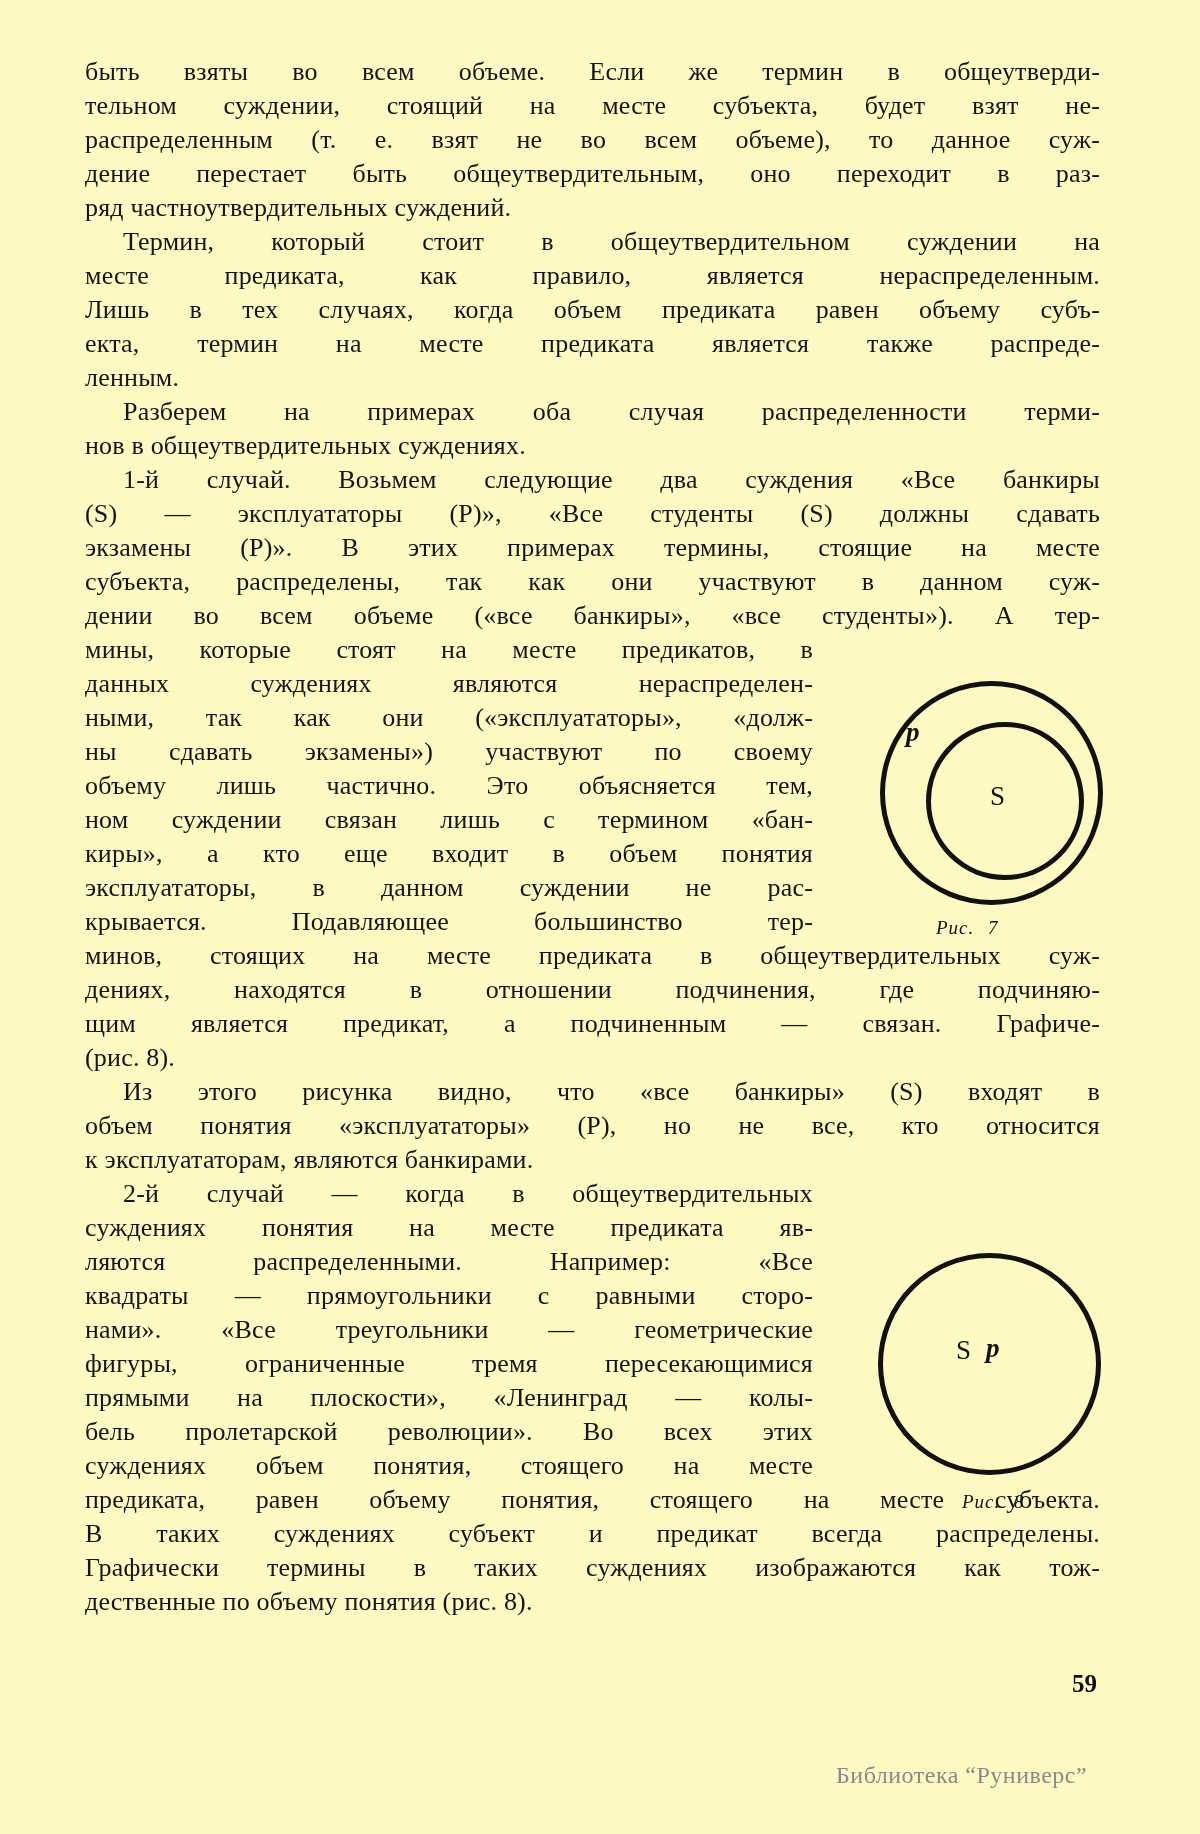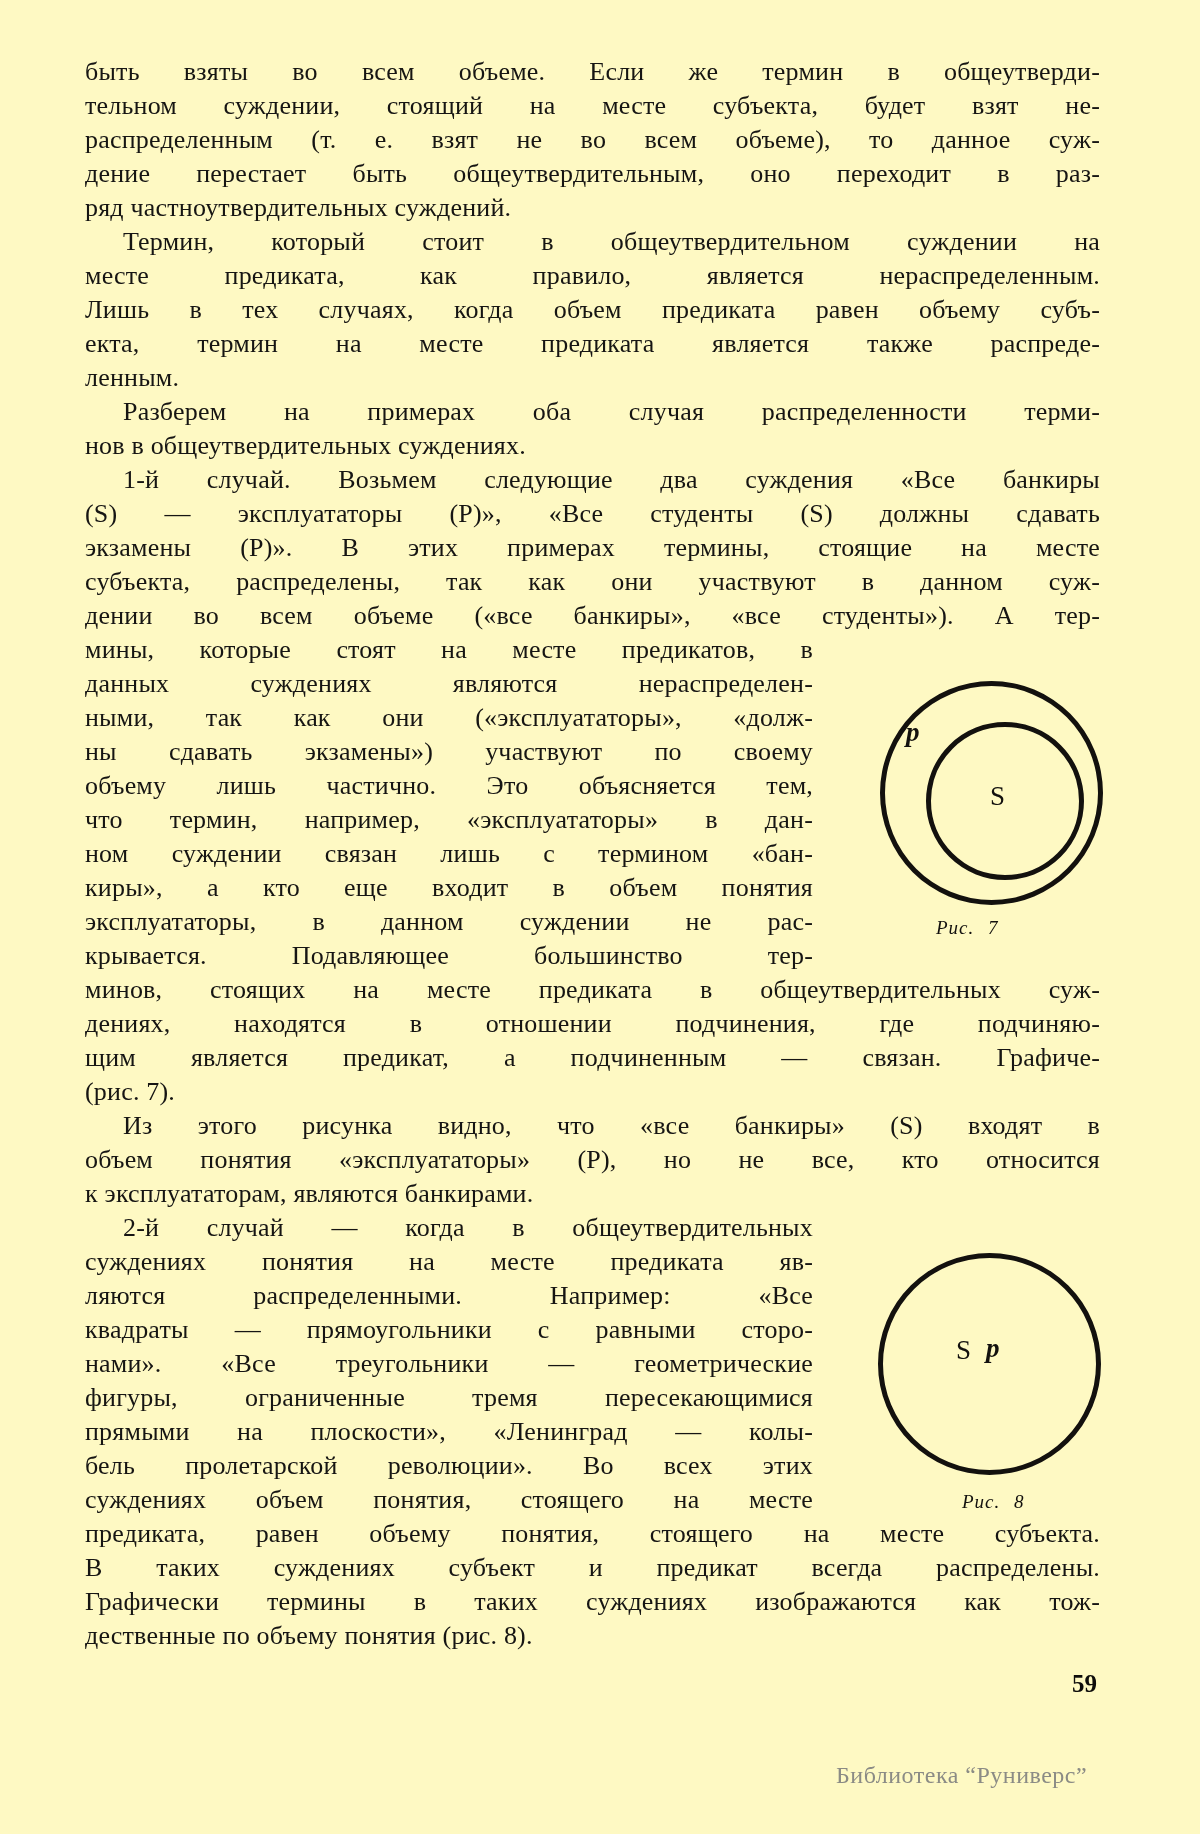--- a/index.html
+++ b/index.html
@@ -72,31 +72,30 @@
         <div class="line">экзамены (P)». В этих примерах термины, стоящие на месте</div>
         <div class="line">субъекта, распределены, так как они участвуют в данном суж-</div>
         <div class="line">дении во всем объеме («все банкиры», «все студенты»). А тер-</div>
       </div>
       <div class="sec narrow">
         <div class="line">мины, которые стоят на месте предикатов, в</div>
         <div class="line">данных суждениях являются нераспределен-</div>
         <div class="line">ными, так как они («эксплуататоры», «долж-</div>
         <div class="line">ны сдавать экзамены») участвуют по своему</div>
         <div class="line">объему лишь частично. Это объясняется тем,</div>
-        <div class="line">что термин, например, «эксплуататоры» в дан-</div>
         <div class="line">ном суждении связан лишь с термином «бан-</div>
         <div class="line">киры», а кто еще входит в объем понятия</div>
         <div class="line">эксплуататоры, в данном суждении не рас-</div>
         <div class="line">крывается. Подавляющее большинство тер-</div>
       </div>
       <div class="sec full">
         <div class="line">минов, стоящих на месте предиката в общеутвердительных суж-</div>
         <div class="line">дениях, находятся в отношении подчинения, где подчиняю-</div>
         <div class="line">щим является предикат, а подчиненным — связан. Графиче-</div>
-        <div class="line end">(рис. 7).</div>
+        <div class="line end">(рис. 8).</div>
         <div class="line ind">Из этого рисунка видно, что «все банкиры» (S) входят в</div>
         <div class="line">объем понятия «эксплуататоры» (P), но не все, кто относится</div>
         <div class="line end">к эксплуататорам, являются банкирами.</div>
       </div>
       <div class="sec narrow">
         <div class="line ind">2-й случай — когда в общеутвердительных</div>
         <div class="line">суждениях понятия на месте предиката яв-</div>
         <div class="line">ляются распределенными. Например: «Все</div>
         <div class="line">квадраты — прямоугольники с равными сторо-</div>
         <div class="line">нами». «Все треугольники — геометрические</div>

